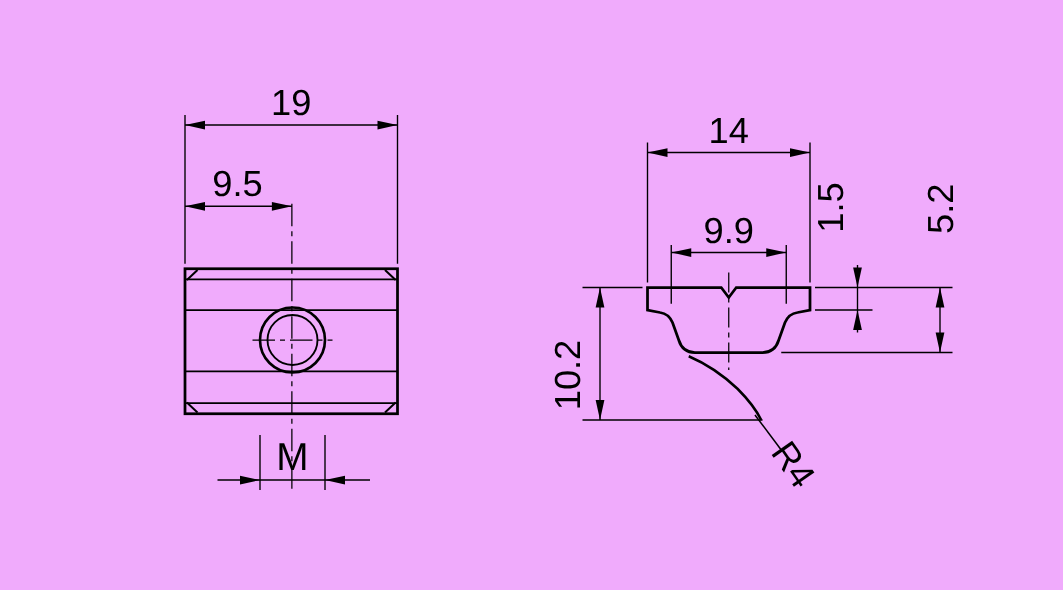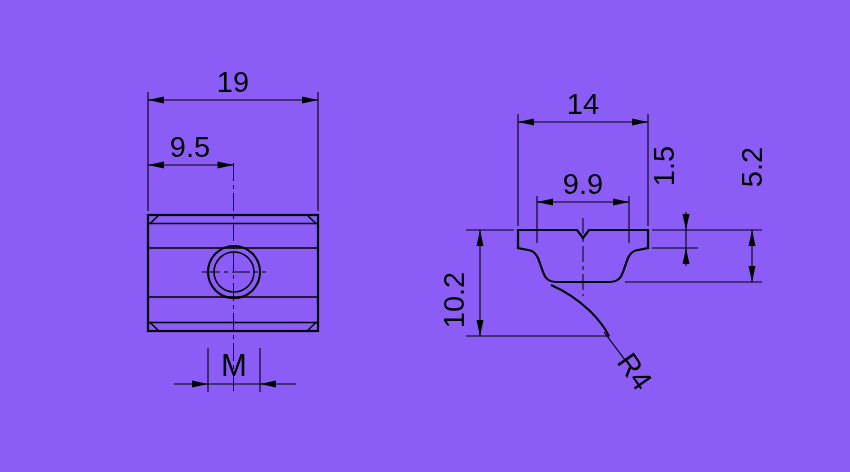--- a/index.html
+++ b/index.html
@@ -4,21 +4,21 @@
 <style>
   html, body {
     margin: 0;
     padding: 0;
     background: #ffffff;
   }
   .canvas {
     position: relative;
     width: 850px;
     height: 472px;
-    background: #8b5cf6;
+    background: #f0abfc;
     font-family: "Liberation Sans", sans-serif;
     overflow: hidden;
   }
   svg text {
     font-family: "Liberation Sans", sans-serif;
     fill: #000000;
   }
   .dim-text {
     font-size: 29px;
   }

